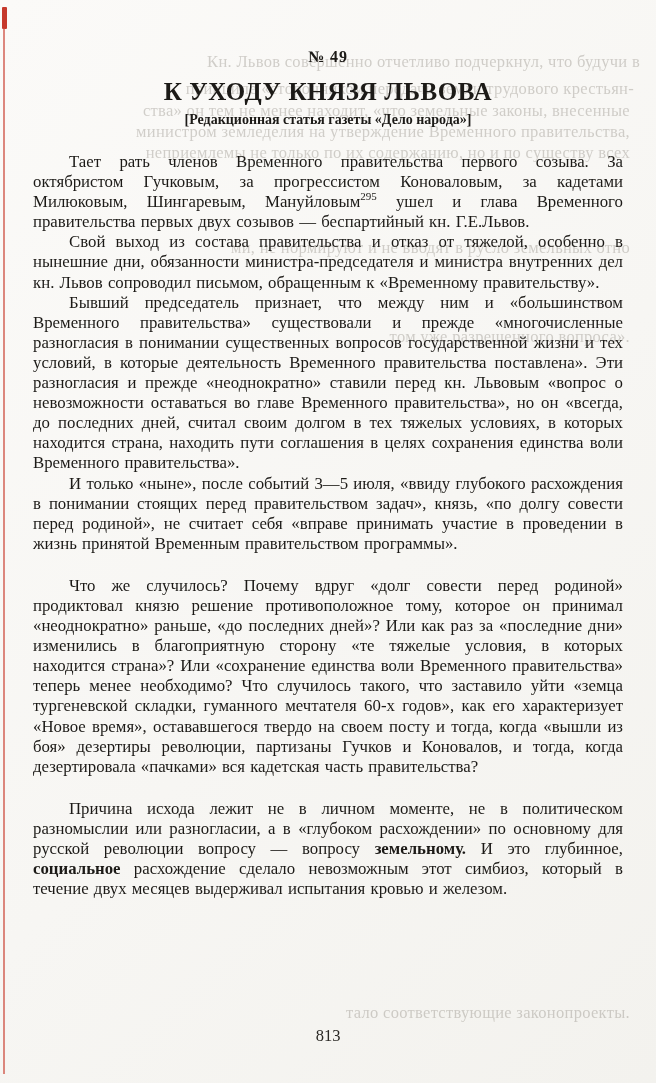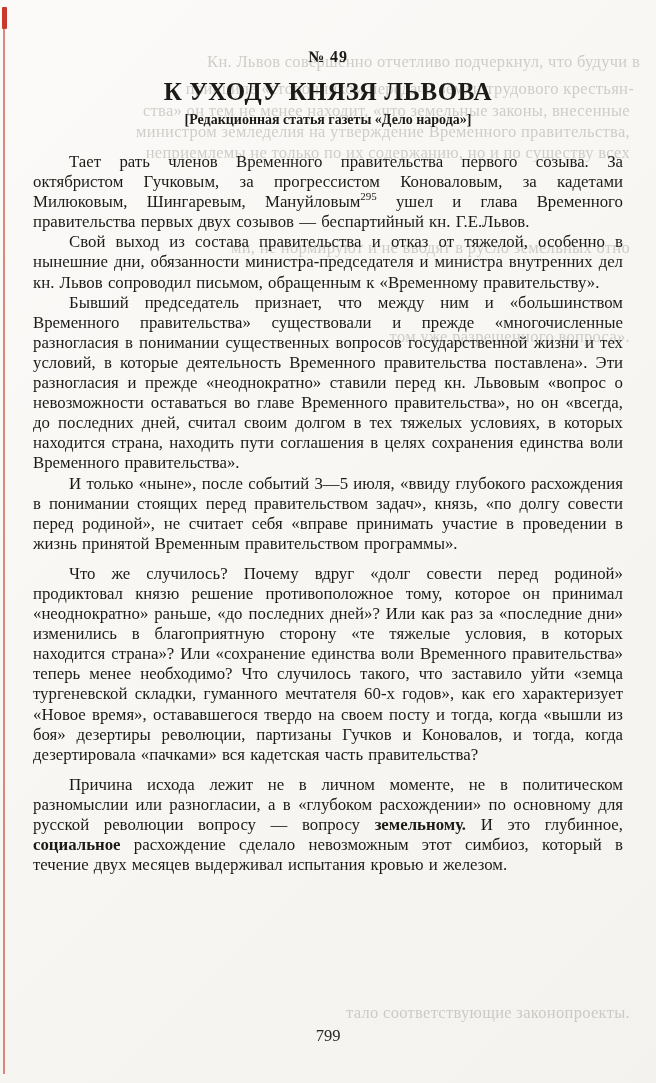--- a/index.html
+++ b/index.html
@@ -82,21 +82,21 @@
     font-size: 16.8px;
     line-height: 20.1px;
     text-align: justify;
     word-spacing: 1px;
   }
   .article-body p {
     margin: 0;
     text-indent: 36px;
   }
   .article-body p.gap {
-    margin-top: 10px;
+    margin-top: 22px;
   }
   .article-body sup {
     font-size: 11px;
     line-height: 0;
     vertical-align: super;
   }
   .page-footer {
     position: absolute;
     top: 1026px;
     left: 0;
@@ -134,16 +134,16 @@
   <div class="article-body">
       <p><span>Тает рать членов Временного правительства первого созыва. За октябристом Гучковым, за прогрессистом Коноваловым, за кадетами Милюковым, Шингаревым, Мануйловым</span><sup>295</sup><span> ушел и глава Временного правительства первых двух созывов — беспартийный кн. Г.Е.Львов.</span></p>
       <p><span>Свой выход из состава правительства и отказ от тяжелой, особенно в нынешние дни, обязанности министра-председателя и министра внутренних дел кн. Львов сопроводил письмом, обращенным к «Временному правительству».</span></p>
       <p><span>Бывший председатель признает, что между ним и «большинством Временного правительства» существовали и прежде «многочисленные разногласия в понимании существенных вопросов государственной жизни и тех условий, в которые деятельность Временного правительства поставлена». Эти разногласия и прежде «неоднократно» ставили перед кн. Львовым «вопрос о невозможности оставаться во главе Временного правительства», но он «всегда, до последних дней, считал своим долгом в тех тяжелых условиях, в которых находится страна, находить пути соглашения в целях сохранения единства воли Временного правительства».</span></p>
       <p><span>И только «ныне», после событий 3—5 июля, «ввиду глубокого расхождения в понимании стоящих перед правительством задач», князь, «по долгу совести перед родиной», не считает себя «вправе принимать участие в проведении в жизнь принятой Временным правительством программы».</span></p>
       <p class="gap"><span>Что же случилось? Почему вдруг «долг совести перед родиной» продиктовал князю решение противоположное тому, которое он принимал «неоднократно» раньше, «до последних дней»? Или как раз за «последние дни» изменились в благоприятную сторону «те тяжелые условия, в которых находится страна»? Или «сохранение единства воли Временного правительства» теперь менее необходимо? Что случилось такого, что заставило уйти «земца тургеневской складки, гуманного мечтателя 60-х годов», как его характеризует «Новое время», остававшегося твердо на своем посту и тогда, когда «вышли из боя» дезертиры революции, партизаны Гучков и Коновалов, и тогда, когда дезертировала «пачками» вся кадетская часть правительства?</span></p>
       <p class="gap"><span>Причина исхода лежит не в личном моменте, не в политическом разномыслии или разногласии, а в «глубоком расхождении» по основному для русской революции вопросу — вопросу </span><span style="font-weight: bold;">земельному.</span><span> И это глубинное, </span><span style="font-weight: bold;">социальное</span><span> расхождение сделало невозможным этот симбиоз, который в течение двух месяцев выдерживал испытания кровью и железом.</span></p>
     </div>
 
   <div class="page-footer">
-    <span>799</span>
+    <span>813</span>
   </div>
 
 </div>
 
 </body></html>

